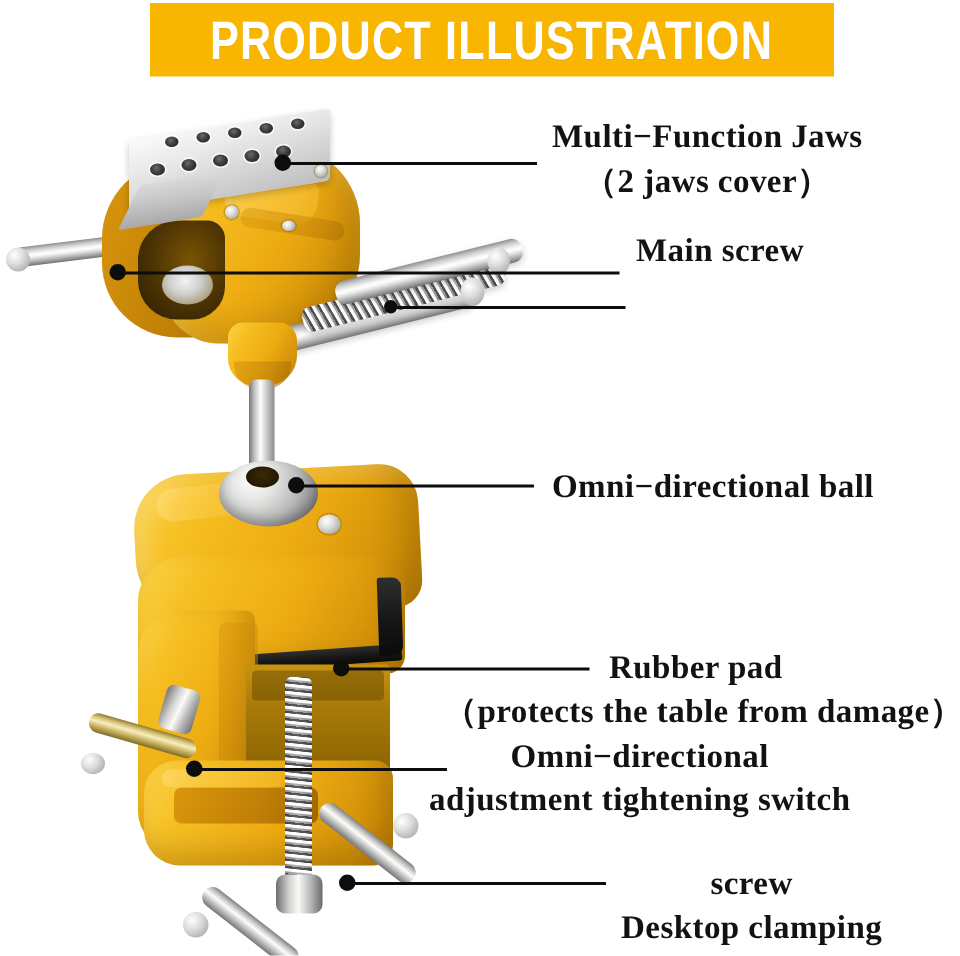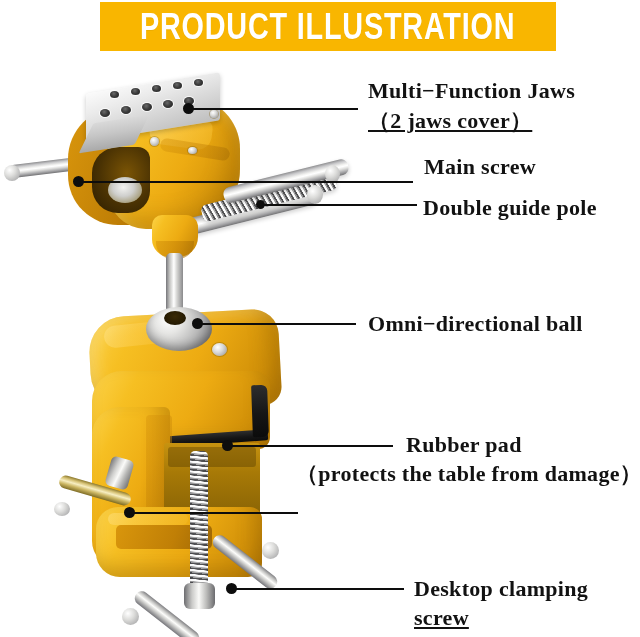--- a/index.html
+++ b/index.html
@@ -34,21 +34,21 @@
   
   .label{
     position:absolute;
     color:#121212;
     font-family:"Liberation Serif",serif;
     font-weight:bold;
     white-space:nowrap;
     letter-spacing:.3px;
   }
   .lbl-line{display:block;}
-  .c{text-align:left;text-decoration:underline;}
+  .c{text-align:center;}
 
   
   .leader{position:absolute;height:0;border-top:2.4px solid #0d0d0d;}
   .dot{
     position:absolute;width:11px;height:11px;border-radius:50%;
     background:#0d0d0d;
   }
   .dot.sm{width:9px;height:9px;}
 
   
@@ -273,32 +273,33 @@
 
   <div class="label" style="left:368px;top:76px;font-size:22px;line-height:30px;">
     <span class="lbl-line">Multi−Function Jaws</span>
     <span class="lbl-line c">（2 jaws cover）</span>
   </div>
 
   <div class="label" style="left:424px;top:153px;font-size:22px;line-height:28px;">
     <span class="lbl-line">Main screw</span>
   </div>
 
-  <div class="label" style="left:423px;top:194px;font-size:22px;line-height:28px;">
-    <span class="lbl-line">Double guide pole</span>
-  </div>
 
   <div class="label" style="left:368px;top:310px;font-size:22px;line-height:28px;">
     <span class="lbl-line">Omni−directional ball</span>
   </div>
 
   <div class="label" style="left:296px;top:430px;font-size:22px;line-height:29px;">
     <span class="lbl-line" style="margin-left:110px;">Rubber pad</span>
     <span class="lbl-line">（protects the table from damage）</span>
   </div>
 
+  <div class="label" style="left:286px;top:489px;font-size:22px;line-height:29px;">
+    <span class="lbl-line c">Omni−directional</span>
+    <span class="lbl-line c">adjustment tightening switch</span>
+  </div>
 
   <div class="label" style="left:414px;top:574px;font-size:22px;line-height:29px;">
+    <span class="lbl-line c">screw</span>
     <span class="lbl-line">Desktop clamping</span>
-    <span class="lbl-line c">screw</span>
   </div>
 
 </div>
 
 </body></html>

